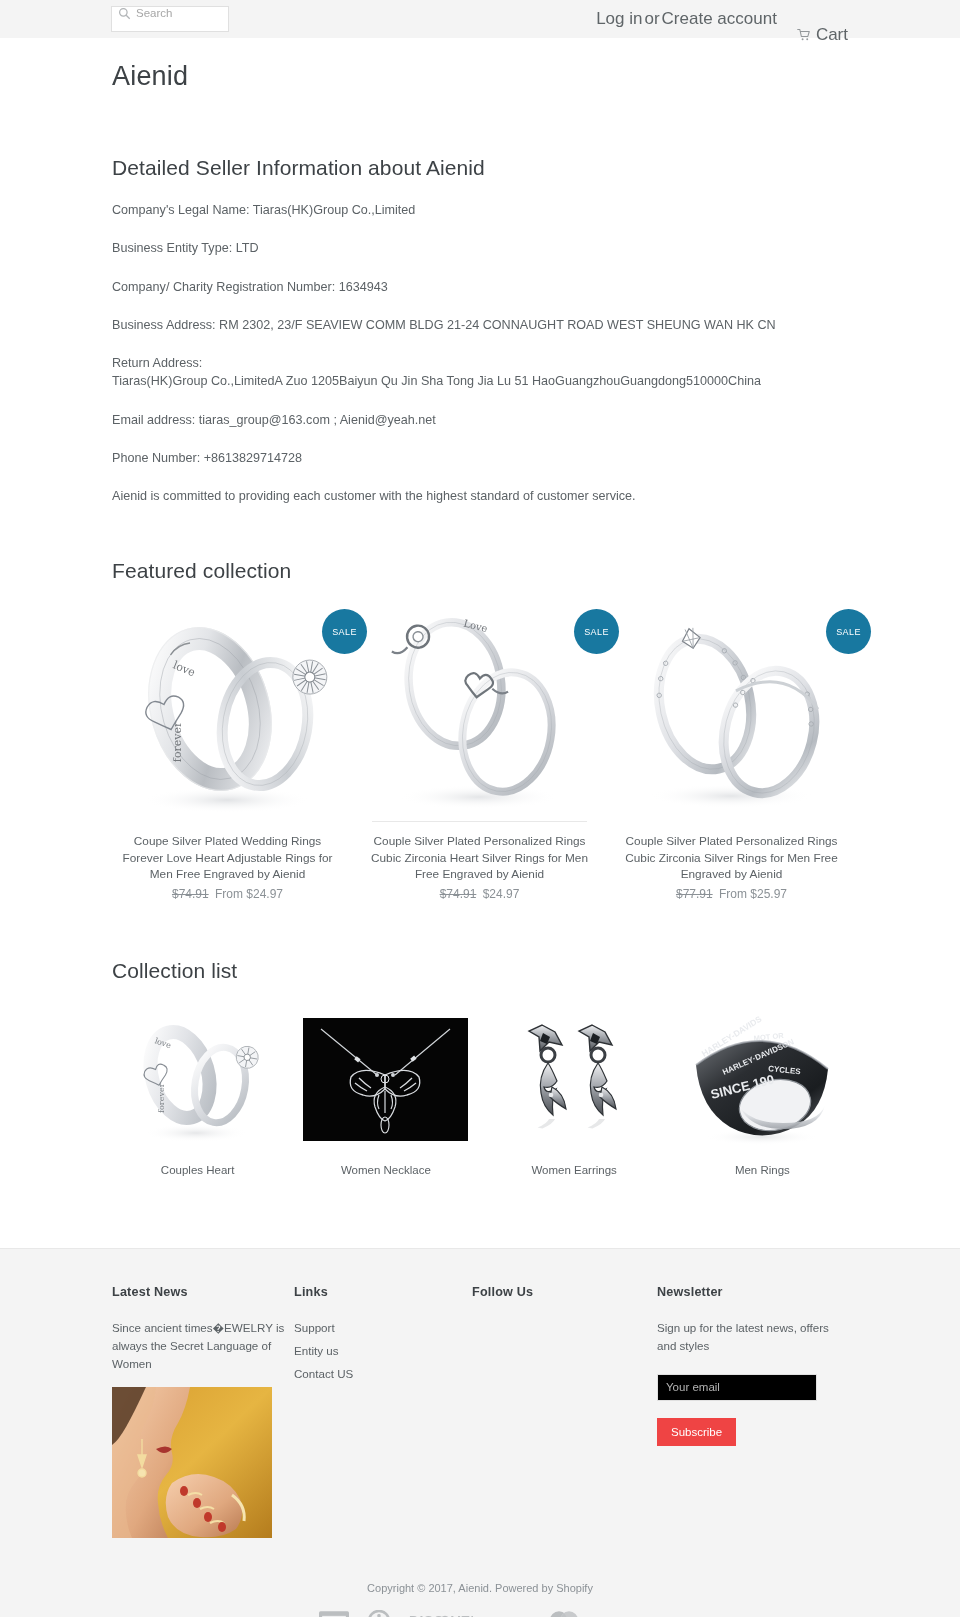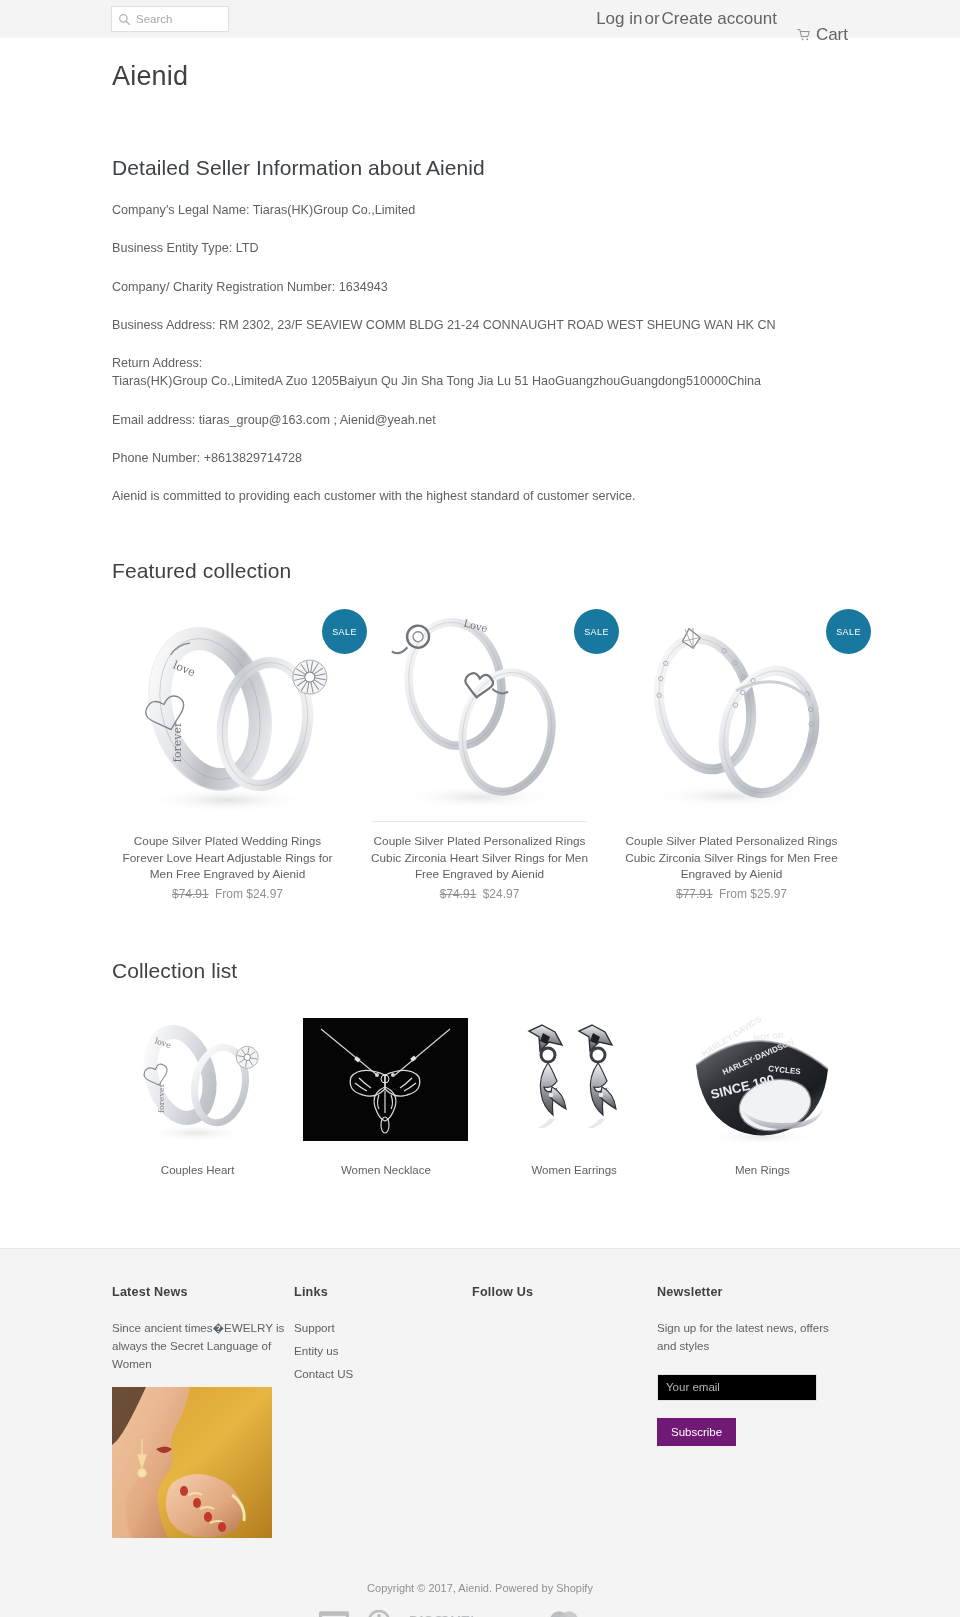--- a/index.html
+++ b/index.html
@@ -20,21 +20,21 @@
     align-items: center;
     position: relative;
   }
   .search-wrap {
     position: absolute;
     left: 111px; top: 6px;
     width: 118px; height: 26px;
     background: #fff;
     border: 1px solid #e0e0e0;
     display: flex;
-    align-items: center;
+    align-items: flex-start;
     padding: 0 6px;
   }
   .search-icon { width: 13px; height: 13px; flex: 0 0 13px; opacity: .55; }
   .search-input {
     border: 0; outline: 0;
     font-family: "Liberation Sans", sans-serif;
     font-size: 11.5px;
     color: #666;
     margin-left: 5px;
     width: 92px;
@@ -205,21 +205,21 @@
     border: 1px solid #e0e0e0;
     padding: 0 8px;
     font-family: "Liberation Sans", sans-serif;
     font-size: 11.5px;
     color: #666;
     outline: 0;
   }
   .newsletter-input::placeholder { color: #b3b3b3; }
   .btn-subscribe {
     margin-top: 17px;
-    background: #701a75;
+    background: #ef4444;
     color: #fff;
     border: 0;
     font-family: "Liberation Sans", sans-serif;
     font-size: 11.5px;
     padding: 8px 14px;
     cursor: pointer;
   }
 
   .footer-bottom {
     text-align: center;

